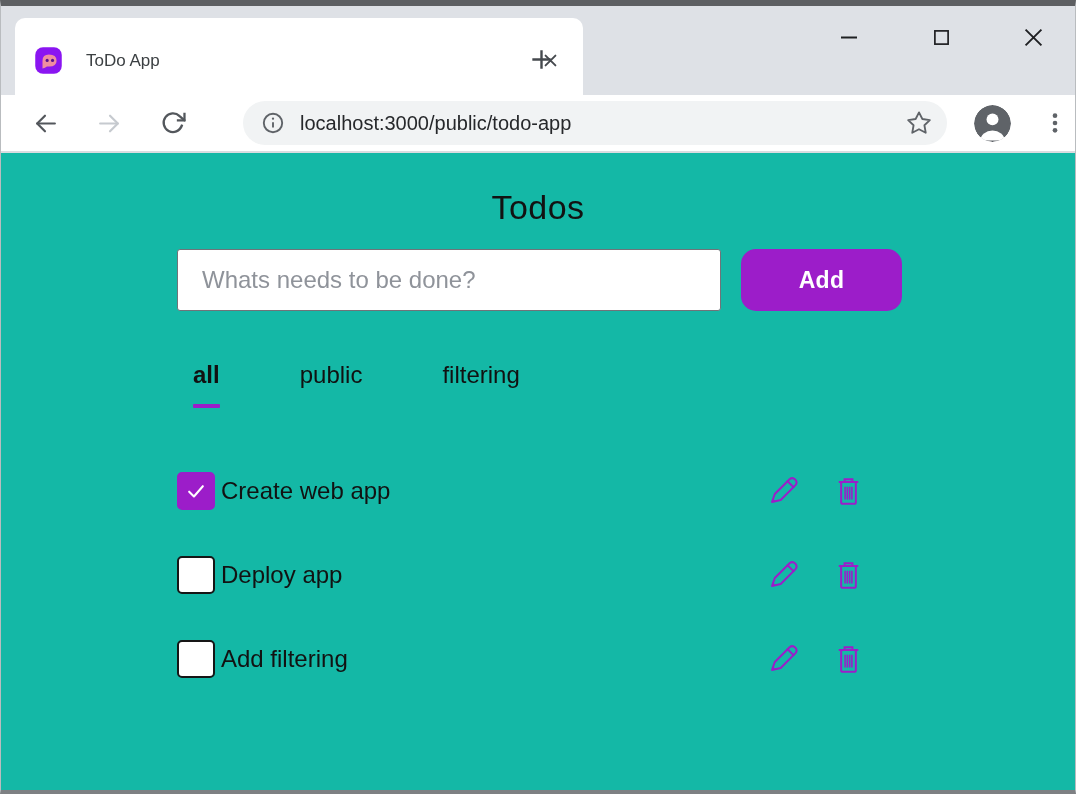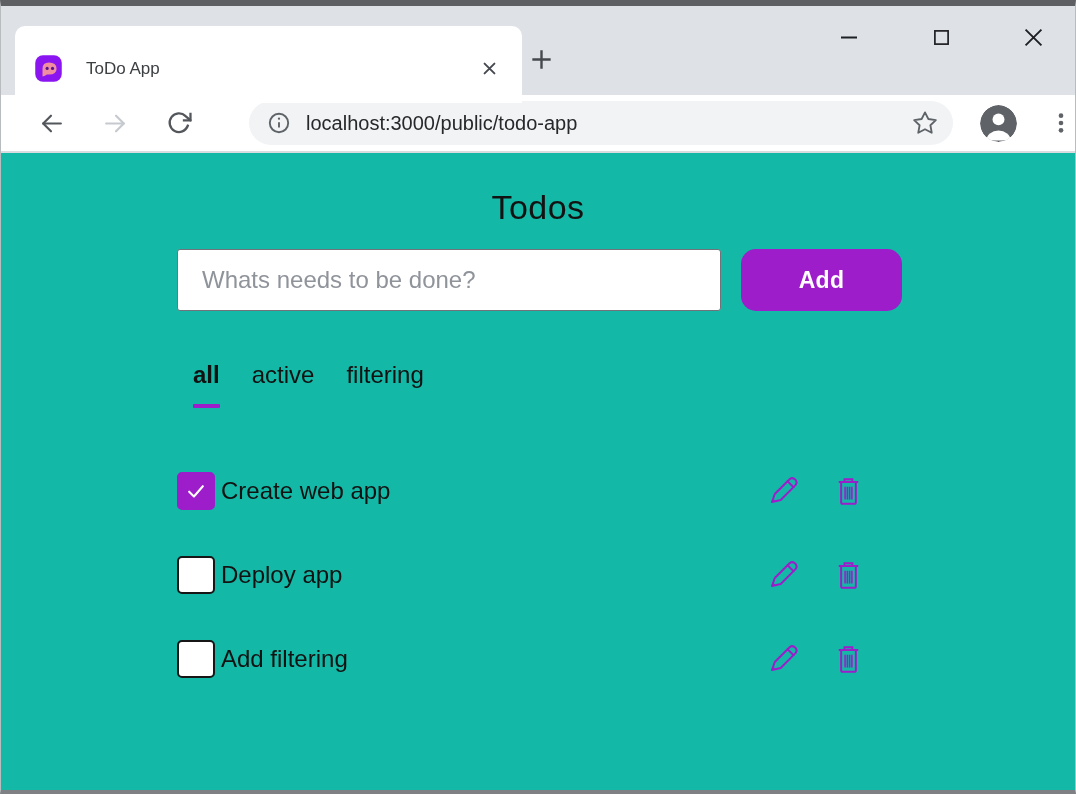--- a/index.html
+++ b/index.html
@@ -17,37 +17,37 @@
     border-top:6px solid #5d5f62;
     border-bottom:4px solid #7e8083;
     border-left:1px solid #b9bcbf;
     border-right:1px solid #b9bcbf;
     background:#fff;
     position:relative;overflow:hidden;
   }
   
   .tab-strip{height:89px;background:var(--chrome-bg);position:relative;}
   .tab{
-    position:absolute;left:14px;top:20px;width:507px;height:77px;
+    position:absolute;left:14px;top:12px;width:568px;height:77px;
     background:#fff;border-radius:10px 10px 0 0;
     display:flex;align-items:center;padding:8px 20px 0 19px;cursor:default;
   }
   .favicon{width:29px;height:29px;flex:0 0 auto;display:flex;}
   .fav-bg{fill:var(--favicon-bg);}
   .fav-face{fill:var(--favicon-face);}
   .fav-eye{fill:#55128f;}
   .tab-title{margin-left:23px;font-size:17px;color:#3c4043;flex:1 1 auto;white-space:nowrap;overflow:hidden;}
   .tab-close{width:26px;height:26px;display:flex;align-items:center;justify-content:center;border-radius:50%;cursor:pointer;}
   .new-tab{position:absolute;left:521px;top:34px;width:38px;height:38px;display:flex;align-items:center;justify-content:center;border-radius:50%;cursor:pointer;}
   .win-controls{position:absolute;right:20px;top:10px;display:flex;gap:48px;}
   .win-btn{width:44px;height:42px;display:flex;align-items:center;justify-content:center;cursor:pointer;}
   
   .toolbar{
     height:58px;background:#fff;border-bottom:2px solid #dadce0;
-    display:flex;align-items:center;padding:0 0 0 24px;justify-content:flex-end;
+    display:flex;align-items:center;padding:0 0 0 24px;
   }
   .nav-btn{width:40px;height:40px;margin-right:24px;display:flex;align-items:center;justify-content:center;border-radius:50%;cursor:pointer;}
   .omnibox{
     margin-left:26px;width:704px;height:44px;border-radius:22px;background:#f1f3f4;
     display:flex;align-items:center;padding:0 14px 0 18px;cursor:text;
   }
   .site-info{width:24px;height:24px;display:flex;align-items:center;justify-content:center;cursor:pointer;flex:0 0 auto;}
   .url-text{margin-left:15px;font-size:20px;color:#26282b;white-space:nowrap;overflow:hidden;flex:1 1 auto;}
   .star-btn{width:28px;height:28px;display:flex;align-items:center;justify-content:center;cursor:pointer;flex:0 0 auto;}
   .avatar{margin-left:27px;width:37px;height:37px;border-radius:50%;overflow:hidden;cursor:pointer;flex:0 0 auto;display:flex;}
@@ -63,21 +63,21 @@
     width:544px;height:62px;border:1px solid #707379;border-radius:3px;
     font-size:24px;color:#202124;padding:0 24px;outline:none;
     font-family:"Liberation Sans",sans-serif;background:#fff;
   }
   .todo-input::placeholder{color:#8f939a;opacity:1;}
   .add-btn{
     margin-left:20px;width:161px;height:62px;border:none;border-radius:15px;
     background:var(--accent);color:#fff;font-size:23px;font-weight:700;
     font-family:"Liberation Sans",sans-serif;cursor:pointer;letter-spacing:.3px;
   }
-  .filters{margin:48px 0 0 192px;display:flex;gap:32px;align-items:flex-end;}
+  .filters{margin:48px 0 0 192px;display:flex;gap:80px;align-items:flex-end;}
   .filter{display:flex;flex-direction:column;cursor:pointer;}
   .filter-label{font-size:24px;color:#111;line-height:1.3;}
   .filter.active .filter-label{font-weight:700;}
   .filter-bar{height:4px;width:100%;margin-top:14px;background:transparent;border-radius:1px;}
   .filter.active .filter-bar{background:var(--accent);}
   .todo-list{margin:64px 0 0 176px;width:706px;}
   .todo-row{display:flex;align-items:center;height:38px;margin-bottom:46px;}
   .checkbox{
     width:38px;height:38px;border:2px solid #161616;border-radius:5px;background:#fff;
     cursor:pointer;flex:0 0 auto;display:flex;align-items:center;justify-content:center;
@@ -196,21 +196,21 @@
       <input class="todo-input" type="text" placeholder="Whats needs to be done?" style="">
       <button class="add-btn">Add</button>
     </div>
 
     <div class="filters">
       <div class="filter active">
         <span class="filter-label">all</span>
         <span class="filter-bar"></span>
       </div>
       <div class="filter">
-        <span class="filter-label">active</span>
+        <span class="filter-label">public</span>
         <span class="filter-bar"></span>
       </div>
       <div class="filter">
         <span class="filter-label">filtering</span>
         <span class="filter-bar"></span>
       </div>
     </div>
 
     <div class="todo-list">
 

